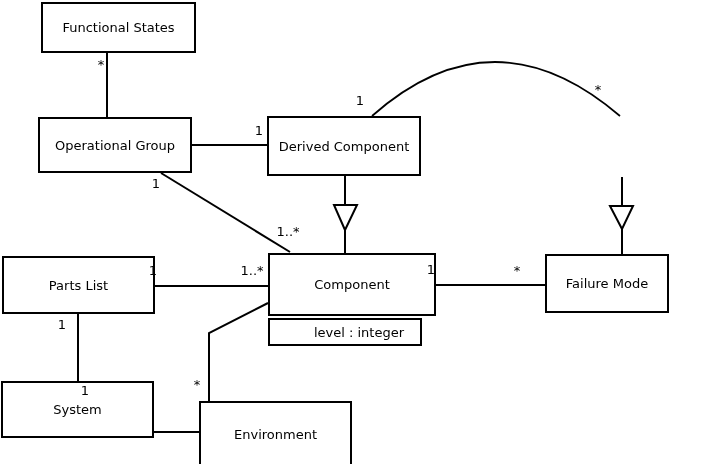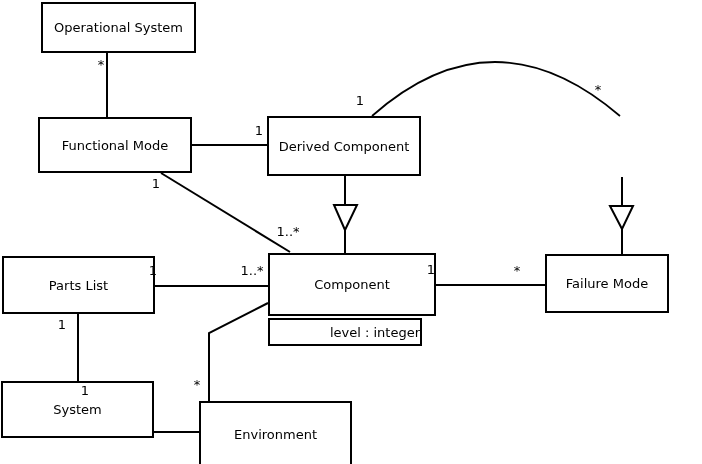--- a/index.html
+++ b/index.html
@@ -29,21 +29,21 @@
     background: #ffffff;
     display: flex;
     align-items: center;
     justify-content: center;
     font-size: 13px;
     line-height: 15px;
     z-index: 2;
     white-space: nowrap;
   }
   .cls.attr-compartment {
-    justify-content: flex-end;
+    justify-content: center;
     padding-left: 28px;
   }
   .mult {
     position: absolute;
     font-size: 13px;
     line-height: 13px;
     transform: translateX(-50%);
     z-index: 3;
     white-space: nowrap;
   }
@@ -75,25 +75,25 @@
 
     <path d="M268 303 L209 333 L209 401" stroke="#000" stroke-width="2" fill="none"></path>
 
     <path d="M154 432 L199 432" stroke="#000" stroke-width="2" fill="none"></path>
 
     <polygon points="334,205 357,205 345,230" fill="#ffffff" stroke="#000" stroke-width="2"></polygon>
     <polygon points="610,206 633,206 622,229" fill="#ffffff" stroke="#000" stroke-width="2"></polygon>
   </svg>
 
   <div class="cls" style="left:41px;top:2px;width:155px;height:51px">
-    <span>Operational System</span>
+    <span>Functional States</span>
   </div>
 
   <div class="cls" style="left:38px;top:117px;width:154px;height:56px">
-    <span>Functional Mode</span>
+    <span>Operational Group</span>
   </div>
 
   <div class="cls" style="left:267px;top:116px;width:154px;height:60px">
     <span>Derived Component</span>
   </div>
 
 
   <div class="cls" style="left:2px;top:256px;width:153px;height:58px">
     <span>Parts List</span>
   </div>

